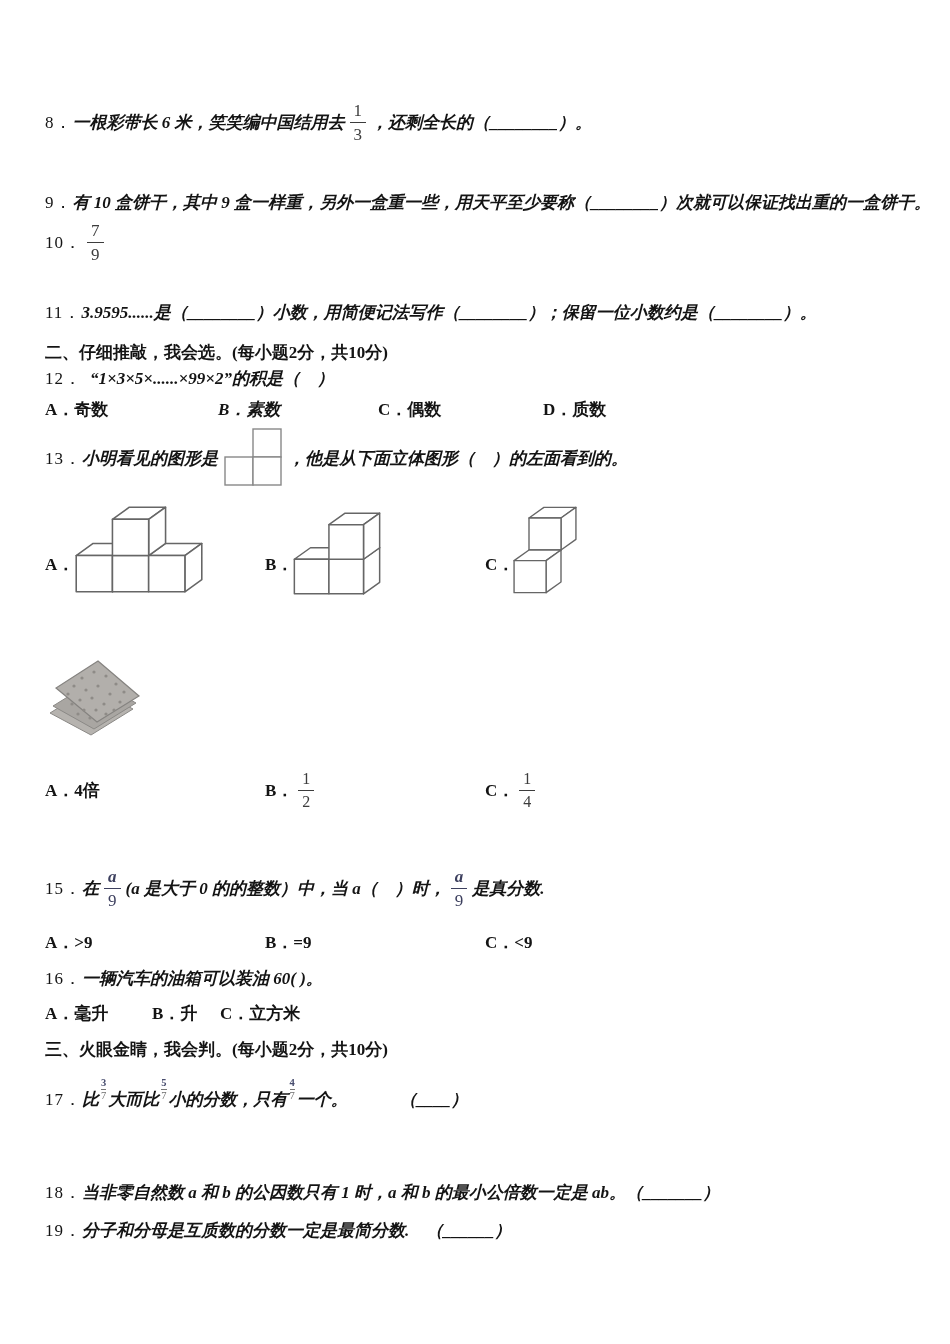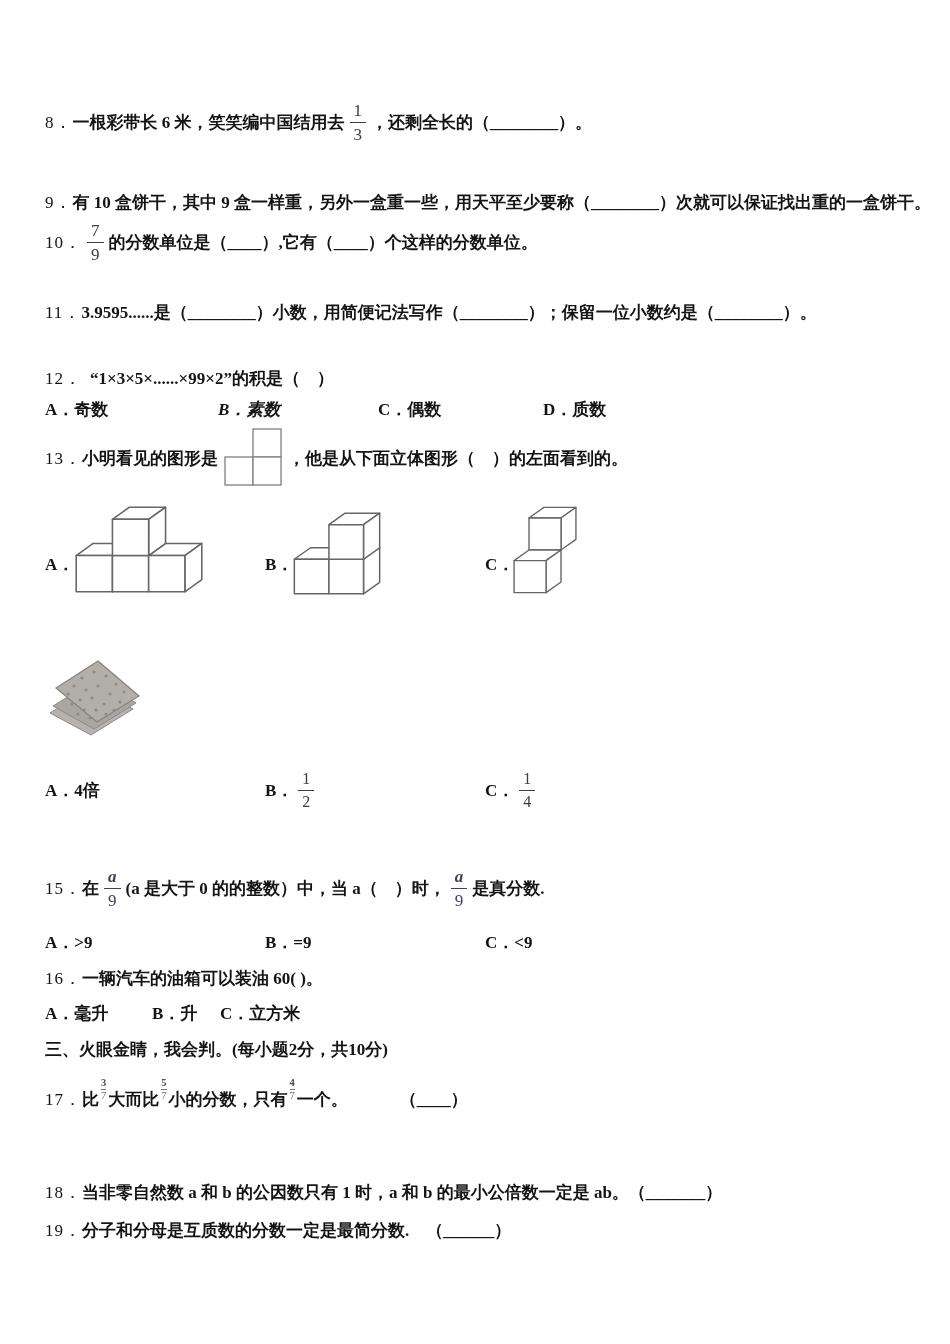--- a/index.html
+++ b/index.html
@@ -11,21 +11,21 @@
     color:#141414;
     overflow:hidden;
   }
   .line{
     position:absolute;left:45px;
     font-size:17px;line-height:25px;
     white-space:nowrap;
     display:flex;align-items:center;
   }
   .qno{font-weight:400;letter-spacing:1px;}
-  .qtext{font-weight:700;}
+  .qtext{font-weight:700;font-style:italic;}
   .sec{font-weight:700;}
   
   .frac{
     display:inline-flex;flex-direction:column;align-items:center;
     font-weight:400;line-height:1;margin:0 5px;color:#3c3c3c;
     vertical-align:middle;
   }
   .frac .num{display:block;padding:0 4px 3px;font-size:17px;}
   .frac .den{display:block;border-top:1.3px solid #3c3c3c;padding:3px 4px 0;font-size:17px;}
   .frac.navy{color:#3c3f5e;}
@@ -68,28 +68,30 @@
     <span class="qno">9．</span>
     <span class="qtext">有 10 盒饼干，其中 9 盒一样重，另外一盒重一些，用天平至少要称（________）次就可以保证找出重的一盒饼干。</span>
   </div>
 
   <div class="line" style="top:222px;">
     <span class="qno">10．</span>
     <span class="frac">
       <span class="num">7</span>
       <span class="den">9</span>
     </span>
-    <span class="qtext">的分数单位是（____）,它有（____）个这样的分数单位。</span>
   </div>
 
   <div class="line" style="top:300px;">
     <span class="qno">11．</span>
     <span class="qtext">3.9595......是（________）小数，用简便记法写作（________）；保留一位小数约是（________）。</span>
   </div>
 
+  <div class="line" style="top:340px;">
+    <span class="sec">二、仔细推敲，我会选。(每小题2分，共10分)</span>
+  </div>
 
   <div class="line" style="top:366px;">
     <span class="qno">12．</span>
     <span class="qtext" style="margin-left:8px;">“1×3×5×......×99×2”的积是（　）</span>
   </div>
   <div class="optrow">
     <span class="opt" style="left:45px;top:397px;">A．奇数</span>
     <span class="opt" style="left:218px;top:397px;font-style:italic;">B．素数</span>
     <span class="opt" style="left:378px;top:397px;">C．偶数</span>
     <span class="opt" style="left:543px;top:397px;">D．质数</span>

